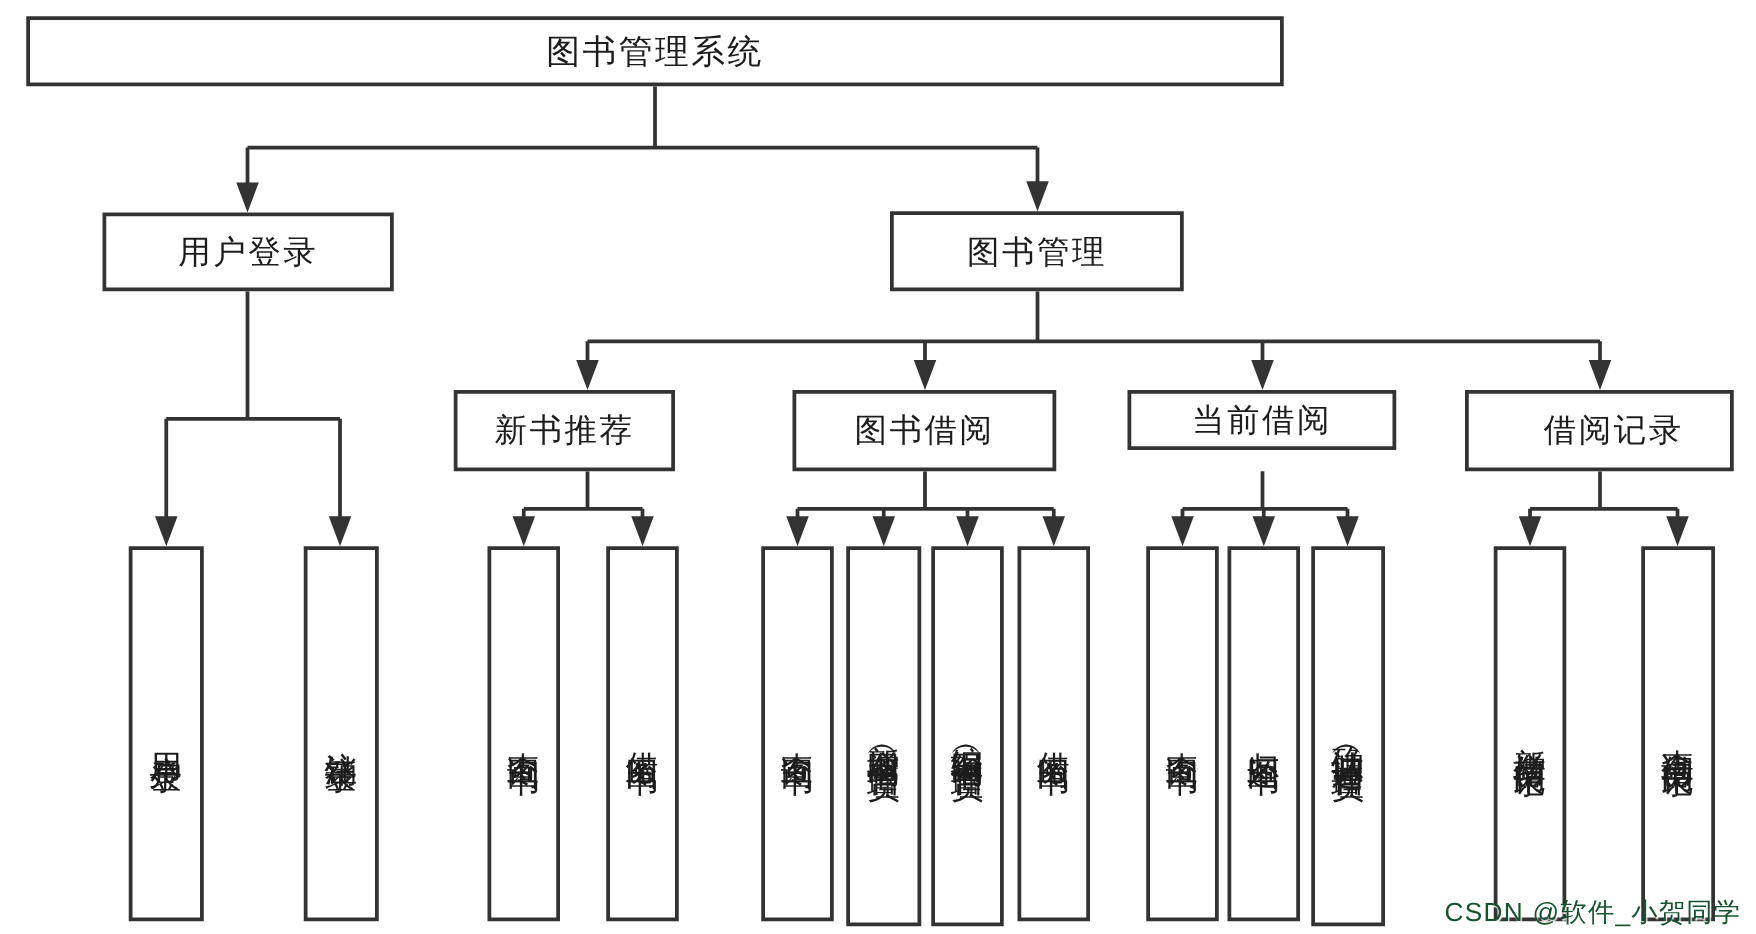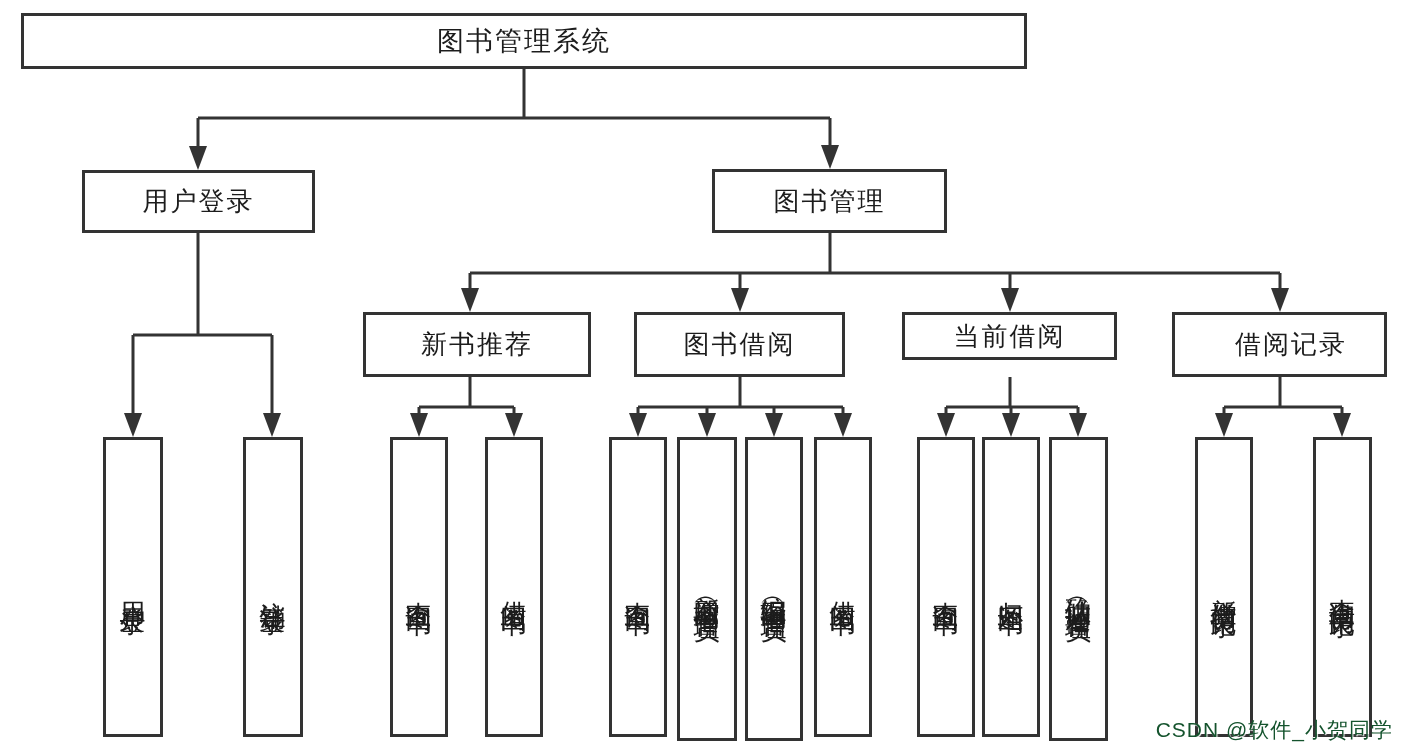--- a/index.html
+++ b/index.html
@@ -85,21 +85,21 @@
     <span>图书管理系统</span>
   </div>
 
   <div class="node h-node" style="left:82px; top:170px; width:233px; height:63px;">
     <span>用户登录</span>
   </div>
   <div class="node h-node" style="left:712px; top:169px; width:235px; height:64px;">
     <span>图书管理</span>
   </div>
 
-  <div class="node h-node" style="left:363px; top:312px; width:228px; height:65px;">
+  <div class="node h-node" style="left:363px; top:312px; width:177px; height:65px;">
     <span>新书推荐</span>
   </div>
   <div class="node h-node" style="left:634px; top:312px; width:211px; height:65px;">
     <span>图书借阅</span>
   </div>
   <div class="node h-node" style="left:902px; top:312px; width:215px; height:48px;">
     <span>当前借阅</span>
   </div>
   <div class="node h-node" style="left:1172px; top:312px; width:215px; height:65px;padding-left:23px;">
     <span>借阅记录</span>

